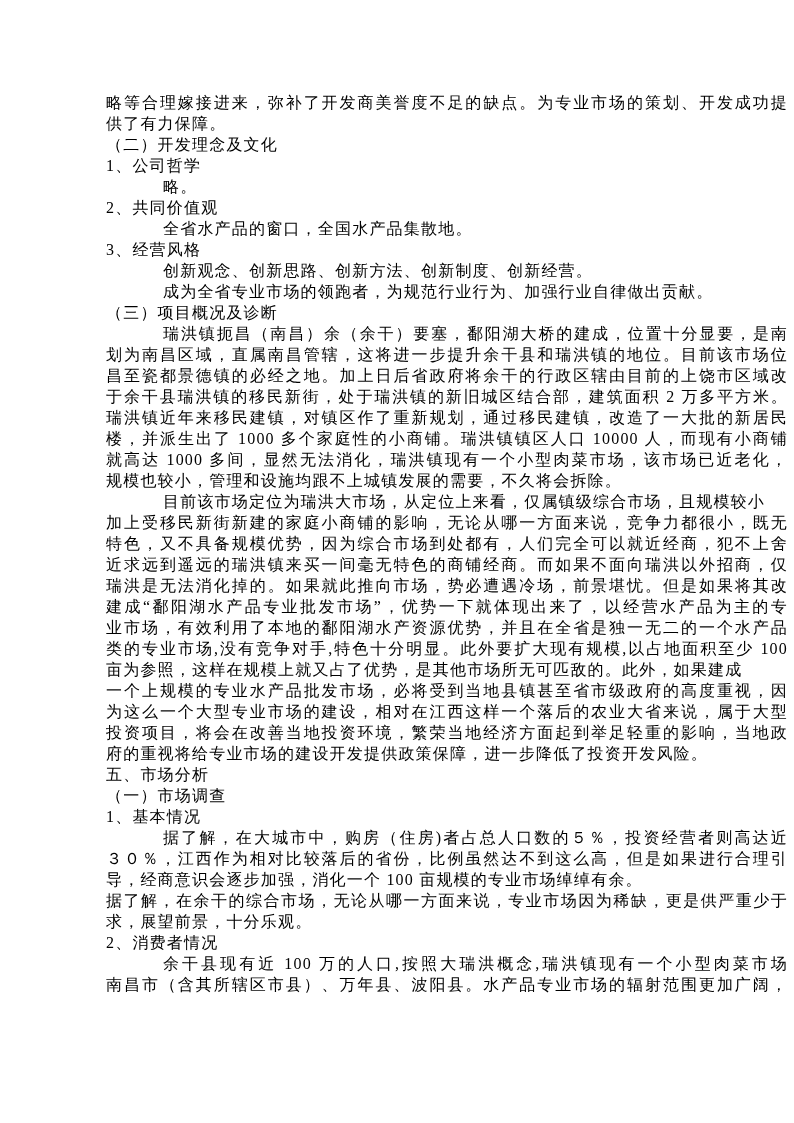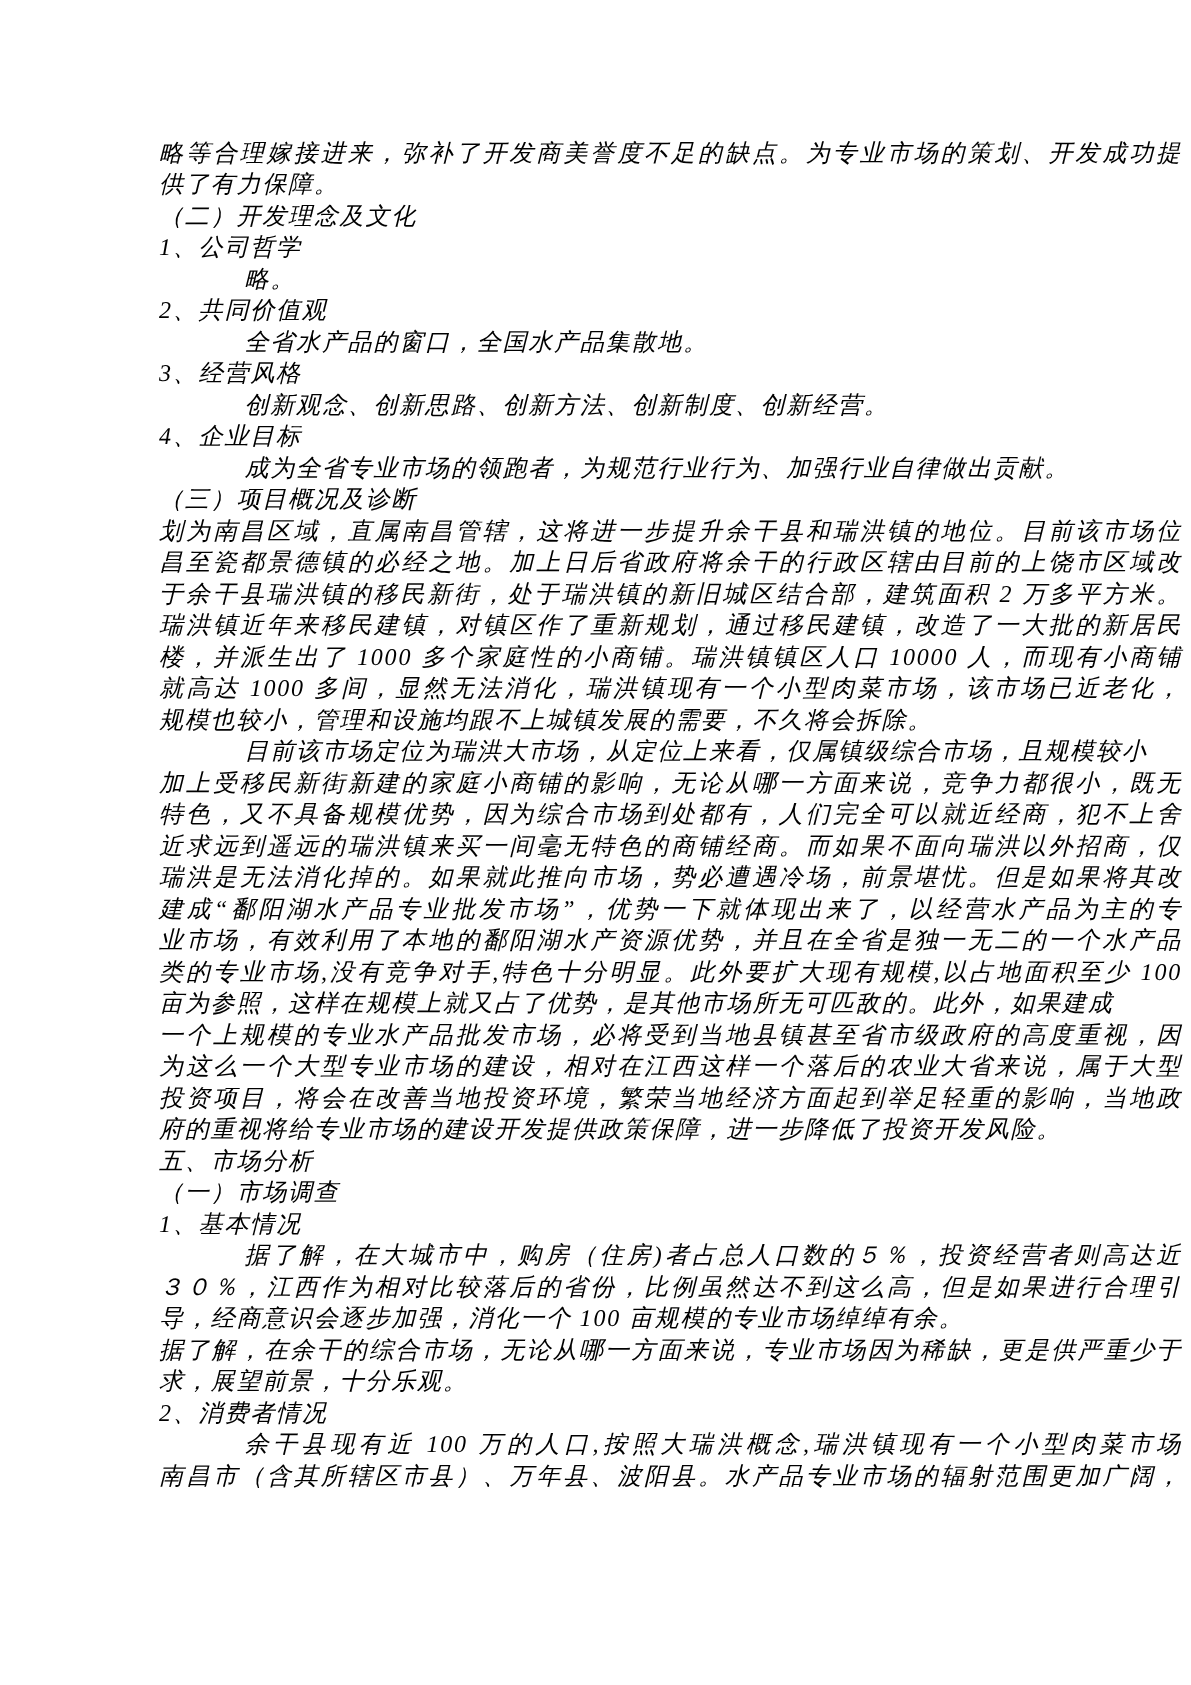--- a/index.html
+++ b/index.html
@@ -12,21 +12,20 @@
     height: 1123px;
     position: relative;
     overflow: hidden;
   }
   .page {
     position: absolute;
     left: 0; top: 0;
     width: 794px;
     height: 1123px;
     background: #ffffff;
-    font-style: italic;
   }
   .doc {
     position: absolute;
     left: 106px;
     top: 92px;
     width: 682px;
     color: #000000;
   }
   .ln {
     font-family: "Liberation Serif", "DejaVu Serif", serif;
@@ -55,23 +54,23 @@
   <div class="doc">
       <div class="ln j">略等合理嫁接进来，弥补了开发商美誉度不足的缺点。为专业市场的策划、开发成功提</div>
       <div class="ln">供了有力保障。</div>
       <div class="ln">（二）开发理念及文化</div>
       <div class="ln">1、公司哲学</div>
       <div class="ln ind">略。</div>
       <div class="ln">2、共同价值观</div>
       <div class="ln ind">全省水产品的窗口，全国水产品集散地。</div>
       <div class="ln">3、经营风格</div>
       <div class="ln ind">创新观念、创新思路、创新方法、创新制度、创新经营。</div>
-      <div class="ln">4、企业目标</div>
       <div class="ln ind">成为全省专业市场的领跑者，为规范行业行为、加强行业自律做出贡献。</div>
       <div class="ln">（三）项目概况及诊断</div>
+      <div class="ln ind j">瑞洪镇扼昌（南昌）余（余干）要塞，鄱阳湖大桥的建成，位置十分显要，是南</div>
       <div class="ln j">划为南昌区域，直属南昌管辖，这将进一步提升余干县和瑞洪镇的地位。目前该市场位</div>
       <div class="ln j">昌至瓷都景德镇的必经之地。加上日后省政府将余干的行政区辖由目前的上饶市区域改</div>
       <div class="ln j">于余干县瑞洪镇的移民新街，处于瑞洪镇的新旧城区结合部，建筑面积 2 万多平方米。</div>
       <div class="ln j">瑞洪镇近年来移民建镇，对镇区作了重新规划，通过移民建镇，改造了一大批的新居民</div>
       <div class="ln j">楼，并派生出了 1000 多个家庭性的小商铺。瑞洪镇镇区人口 10000 人，而现有小商铺</div>
       <div class="ln j">就高达 1000 多间，显然无法消化，瑞洪镇现有一个小型肉菜市场，该市场已近老化，</div>
       <div class="ln">规模也较小，管理和设施均跟不上城镇发展的需要，不久将会拆除。</div>
       <div class="ln ind">目前该市场定位为瑞洪大市场，从定位上来看，仅属镇级综合市场，且规模较小</div>
       <div class="ln j">加上受移民新街新建的家庭小商铺的影响，无论从哪一方面来说，竞争力都很小，既无</div>
       <div class="ln j">特色，又不具备规模优势，因为综合市场到处都有，人们完全可以就近经商，犯不上舍</div>

